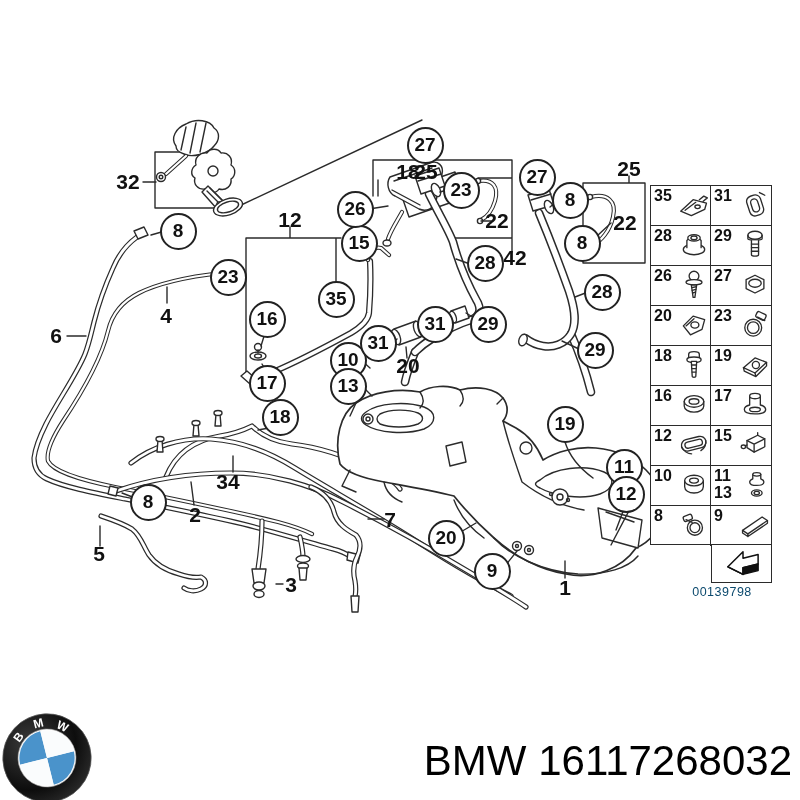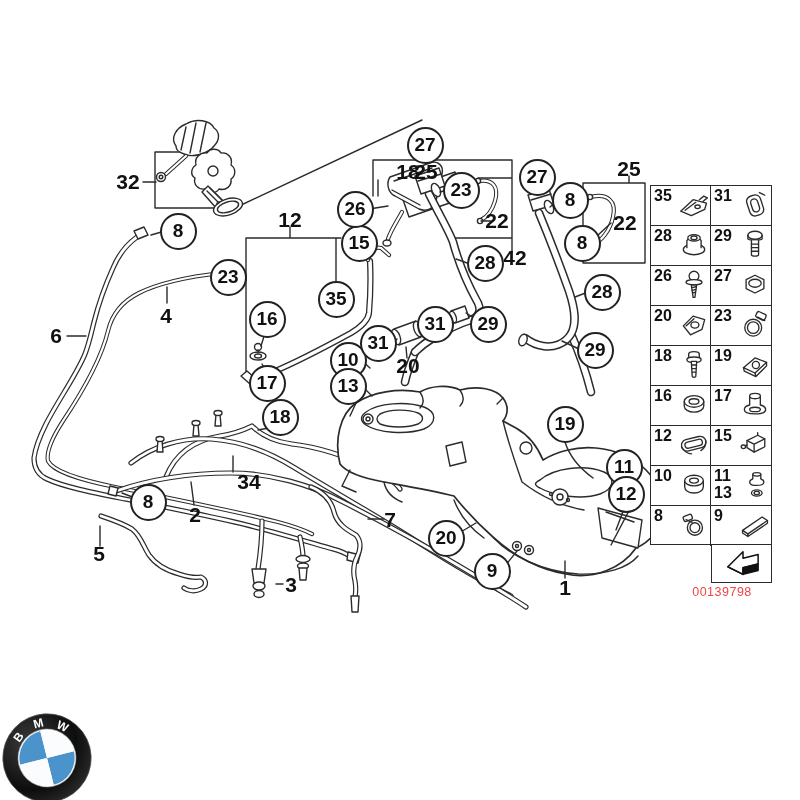--- a/index.html
+++ b/index.html
@@ -28,21 +28,21 @@
   .lcell{position:relative;width:50%;border-right:1.2px solid #2b2b2b;border-bottom:1.2px solid #2b2b2b;
          box-sizing:border-box;}
   .lcell:last-child{border-right:none;}
   .lrow:last-child .lcell{border-bottom:none;}
   .lnum{position:absolute;left:3px;top:1px;font-weight:bold;font-size:16px;color:#111;
         line-height:17px;white-space:pre-line;}
   .lico{position:absolute;right:0px;top:2px;}
   #arrowcell{position:absolute;left:711px;top:545px;width:61px;height:38px;
              border:1.5px solid #2b2b2b;border-top:none;box-sizing:border-box;z-index:4;background:#fff;}
   #plate-code{position:absolute;left:662px;top:585px;width:120px;text-align:center;
-              font-size:12.5px;color:#ef4444;z-index:4;letter-spacing:.5px;}
+              font-size:12.5px;color:#0c4a6e;z-index:4;letter-spacing:.5px;}
   #footer-text{position:absolute;left:400px;top:737px;width:392px;text-align:right;
                font-size:42px;color:#000;z-index:6;}
   #logo{position:absolute;left:1px;top:712px;width:92px;height:92px;z-index:6;transform:rotate(-14deg);}
 </style>
 </head>
 <body>
 
 <div id="stage">
 
   <svg id="art" width="800" height="800" viewBox="0 0 800 800">
@@ -478,20 +478,21 @@
       <path d="M50,50 L80,50 A30,30 0 0 1 50,80 Z" fill="#4a93cb"></path>
       <path d="M50,50 L50,20 A30,30 0 0 1 80,50 Z" fill="#fafcfd"></path>
       <path d="M50,50 L50,80 A30,30 0 0 1 20,50 Z" fill="#fafcfd"></path>
       <g fill="#fff" font-family="Liberation Sans, sans-serif" font-size="13" font-weight="bold" text-anchor="middle">
         <text x="50" y="16" transform="rotate(-40 50 50)">B</text>
         <text x="50" y="15.5">M</text>
         <text x="50" y="16" transform="rotate(40 50 50)">W</text>
       </g>
     </svg>
   </div>
+  <div id="footer-text">BMW 16117268032</div>
 
 <div class="callout" style="left: 159.5px; top: 212.5px;">8</div>
     <div class="callout" style="left: 209.5px; top: 258.5px;">23</div>
     <div class="callout" style="left: 340.5px; top: 224.5px;">15</div>
     <div class="callout" style="left: 317.5px; top: 280.5px;">35</div>
     <div class="callout" style="left: 248.5px; top: 300.5px;">16</div>
     <div class="callout" style="left: 248.5px; top: 364.5px;">17</div>
     <div class="callout" style="left: 329.5px; top: 341.5px;">10</div>
     <div class="callout" style="left: 329.5px; top: 367.5px;">13</div>
     <div class="callout" style="left: 261.5px; top: 398.5px;">18</div>
@@ -517,19 +518,19 @@
     <div class="plain" style="left: 56px; top: 336px;">6</div>
     <div class="plain" style="left: 166px; top: 316px;">4</div>
     <div class="plain" style="left: 290px; top: 220px;">12</div>
     <div class="plain" style="left: 378px; top: 172px; margin-left: 48px;">25</div>
     <div class="plain" style="left: 408px; top: 172px;">18</div>
     <div class="plain" style="left: 497px; top: 221px;">22</div>
     <div class="plain" style="left: 515px; top: 258px;">42</div>
     <div class="plain" style="left: 408px; top: 366px;">20</div>
     <div class="plain" style="left: 629px; top: 169px;">25</div>
     <div class="plain" style="left: 625px; top: 223px;">22</div>
-    <div class="plain" style="left: 249px; top: 482px;">34</div>
+    <div class="plain" style="left: 228px; top: 482px;">34</div>
     <div class="plain" style="left: 195px; top: 515px;">2</div>
     <div class="plain" style="left: 99px; top: 554px;">5</div>
     <div class="plain" style="left: 291px; top: 585px;">3</div>
     <div class="plain" style="left: 390px; top: 520px;">7</div>
     <div class="plain" style="left: 565px; top: 588px;">1</div>
   </div>
 
 </body></html>

